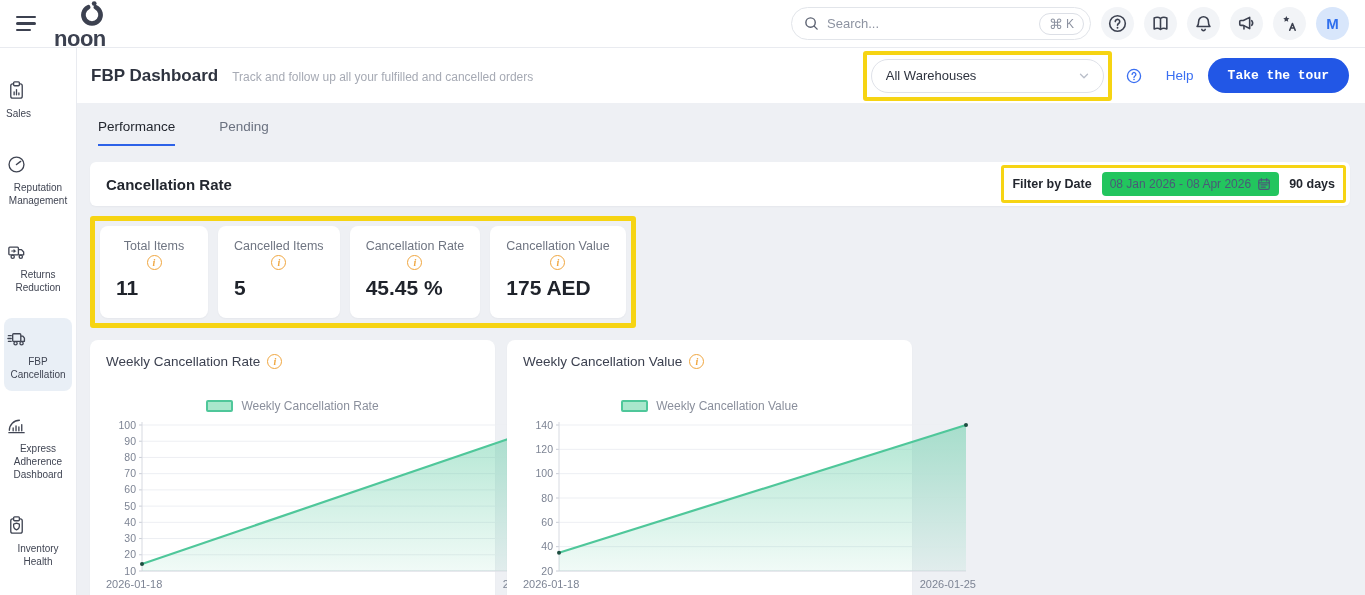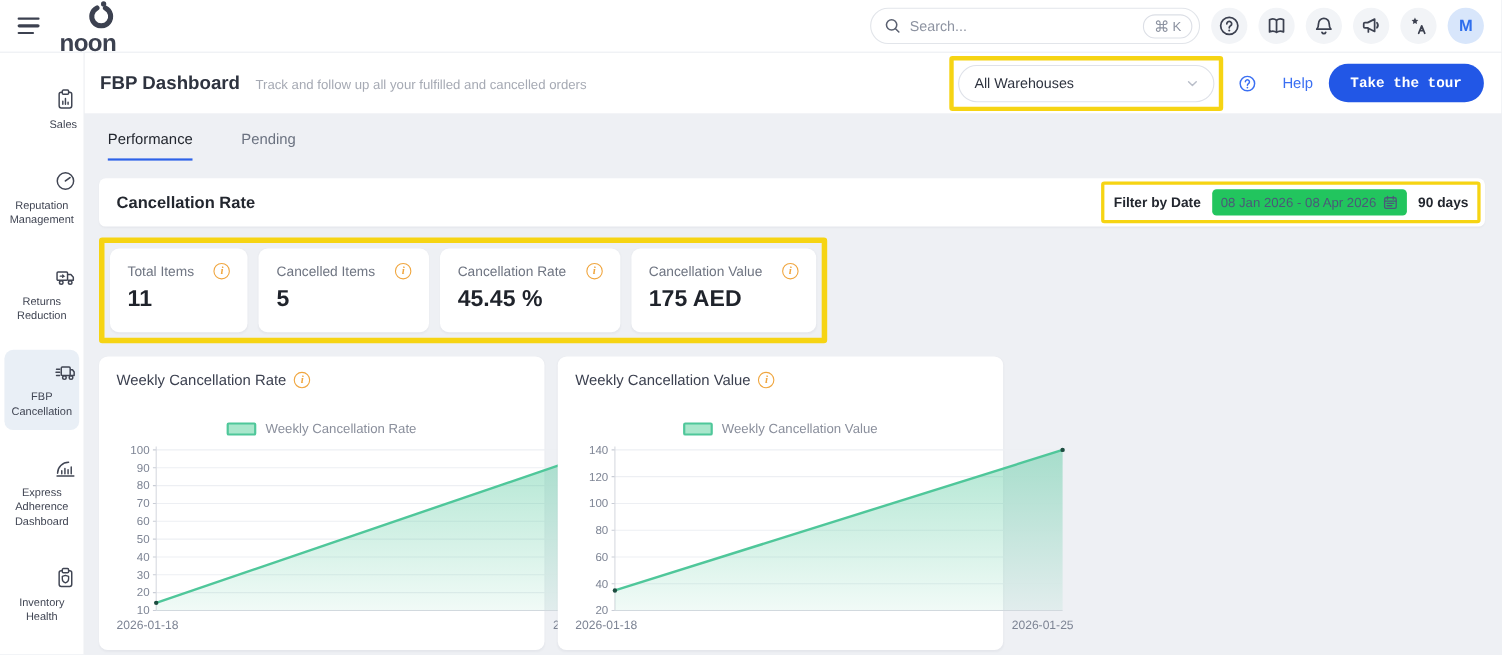--- a/index.html
+++ b/index.html
@@ -26,21 +26,21 @@
   .kbd-pill .cmd { font-size:14px; }
   .iconbtn { width:33px; height:33px; border-radius:50%; background:#f2f4f7;
     display:flex; align-items:center; justify-content:center; cursor:pointer; }
   .avatar { width:33px; height:33px; border-radius:50%; background:#d8e6fb; color:#2f6fed;
     font-weight:bold; font-size:15px; display:flex; align-items:center; justify-content:center; cursor:pointer; }
 
   
   .shell { display:flex; height:547px; }
   .sidebar { width:77px; background:#fff; border-right:1px solid #e9ebf0;
     padding:22px 4px 0 4px; display:flex; flex-direction:column; gap:14px; }
-  .side-item { display:flex; flex-direction:column; align-items:flex-end; gap:6px;
+  .side-item { display:flex; flex-direction:column; align-items:flex-start; gap:6px;
     padding:10px 2px; border-radius:8px; cursor:pointer; }
   .side-item.active { background:#e9eff6; }
   .side-label { font-size:10px; line-height:1.3; color:#404553; text-align:center; }
   main { flex:1; display:flex; flex-direction:column; }
 
   
   .page-header { height:55px; background:#fff; display:flex; align-items:center;
     justify-content:space-between; padding:0 16px 0 14px; }
   .ph-left { display:flex; align-items:baseline; gap:14px; }
   .ph-title { font-size:17px; font-weight:bold; color:#2e333f; }
@@ -69,22 +69,22 @@
     gap:10px; padding:4px 8px; background:#fff; }
   .filter-label { font-size:12.5px; font-weight:bold; color:#23272f; }
   .date-pill { background:#22c55e; border-radius:4px; padding:5px 8px; display:flex;
     align-items:center; gap:6px; font-size:12px; color:#4a5a78; cursor:pointer; }
   .days-label { font-size:12.5px; font-weight:bold; color:#23272f; }
 
   .stats-hl { border:5px solid #f6d413; border-radius:3px; display:inline-flex; gap:10px;
     padding:5px; margin-top:10px; }
   .stat-card { background:#fff; border-radius:8px; padding:13px 16px 18px 16px; min-width:108px;
     box-shadow:0 1px 2px rgba(20,30,60,.04); }
-  .stat-label-row { display:flex; align-items:center; gap:18px; font-size:12.5px; color:#6f7582;
-    white-space:nowrap; margin-bottom:6px; }
+  .stat-label-row { display:flex; align-items:center; gap:2px; font-size:12.5px; color:#6f7582;
+    white-space:nowrap; margin-bottom:6px;flex-direction:column; }
   .stat-value { font-size:21px; font-weight:600; color:#1f232b; }
   .info-dot { width:15px; height:15px; border-radius:50%; border:1.5px solid #f0a63f;
     color:#f0a63f; font-size:10px; font-style:italic; font-weight:bold; display:inline-flex;
     align-items:center; justify-content:center; font-family:"Liberation Serif", serif; cursor:pointer; flex:none; }
 
   .charts-row { display:flex; gap:12px; margin-top:12px; }
   .chart-card { width:405px; background:#fff; border-radius:8px; padding:14px 16px 14px 16px;
     box-shadow:0 1px 2px rgba(20,30,60,.04); }
   .chart-title-row { display:flex; align-items:center; gap:7px; font-size:13.5px;
     color:#3c4150; margin-bottom:30px; }

